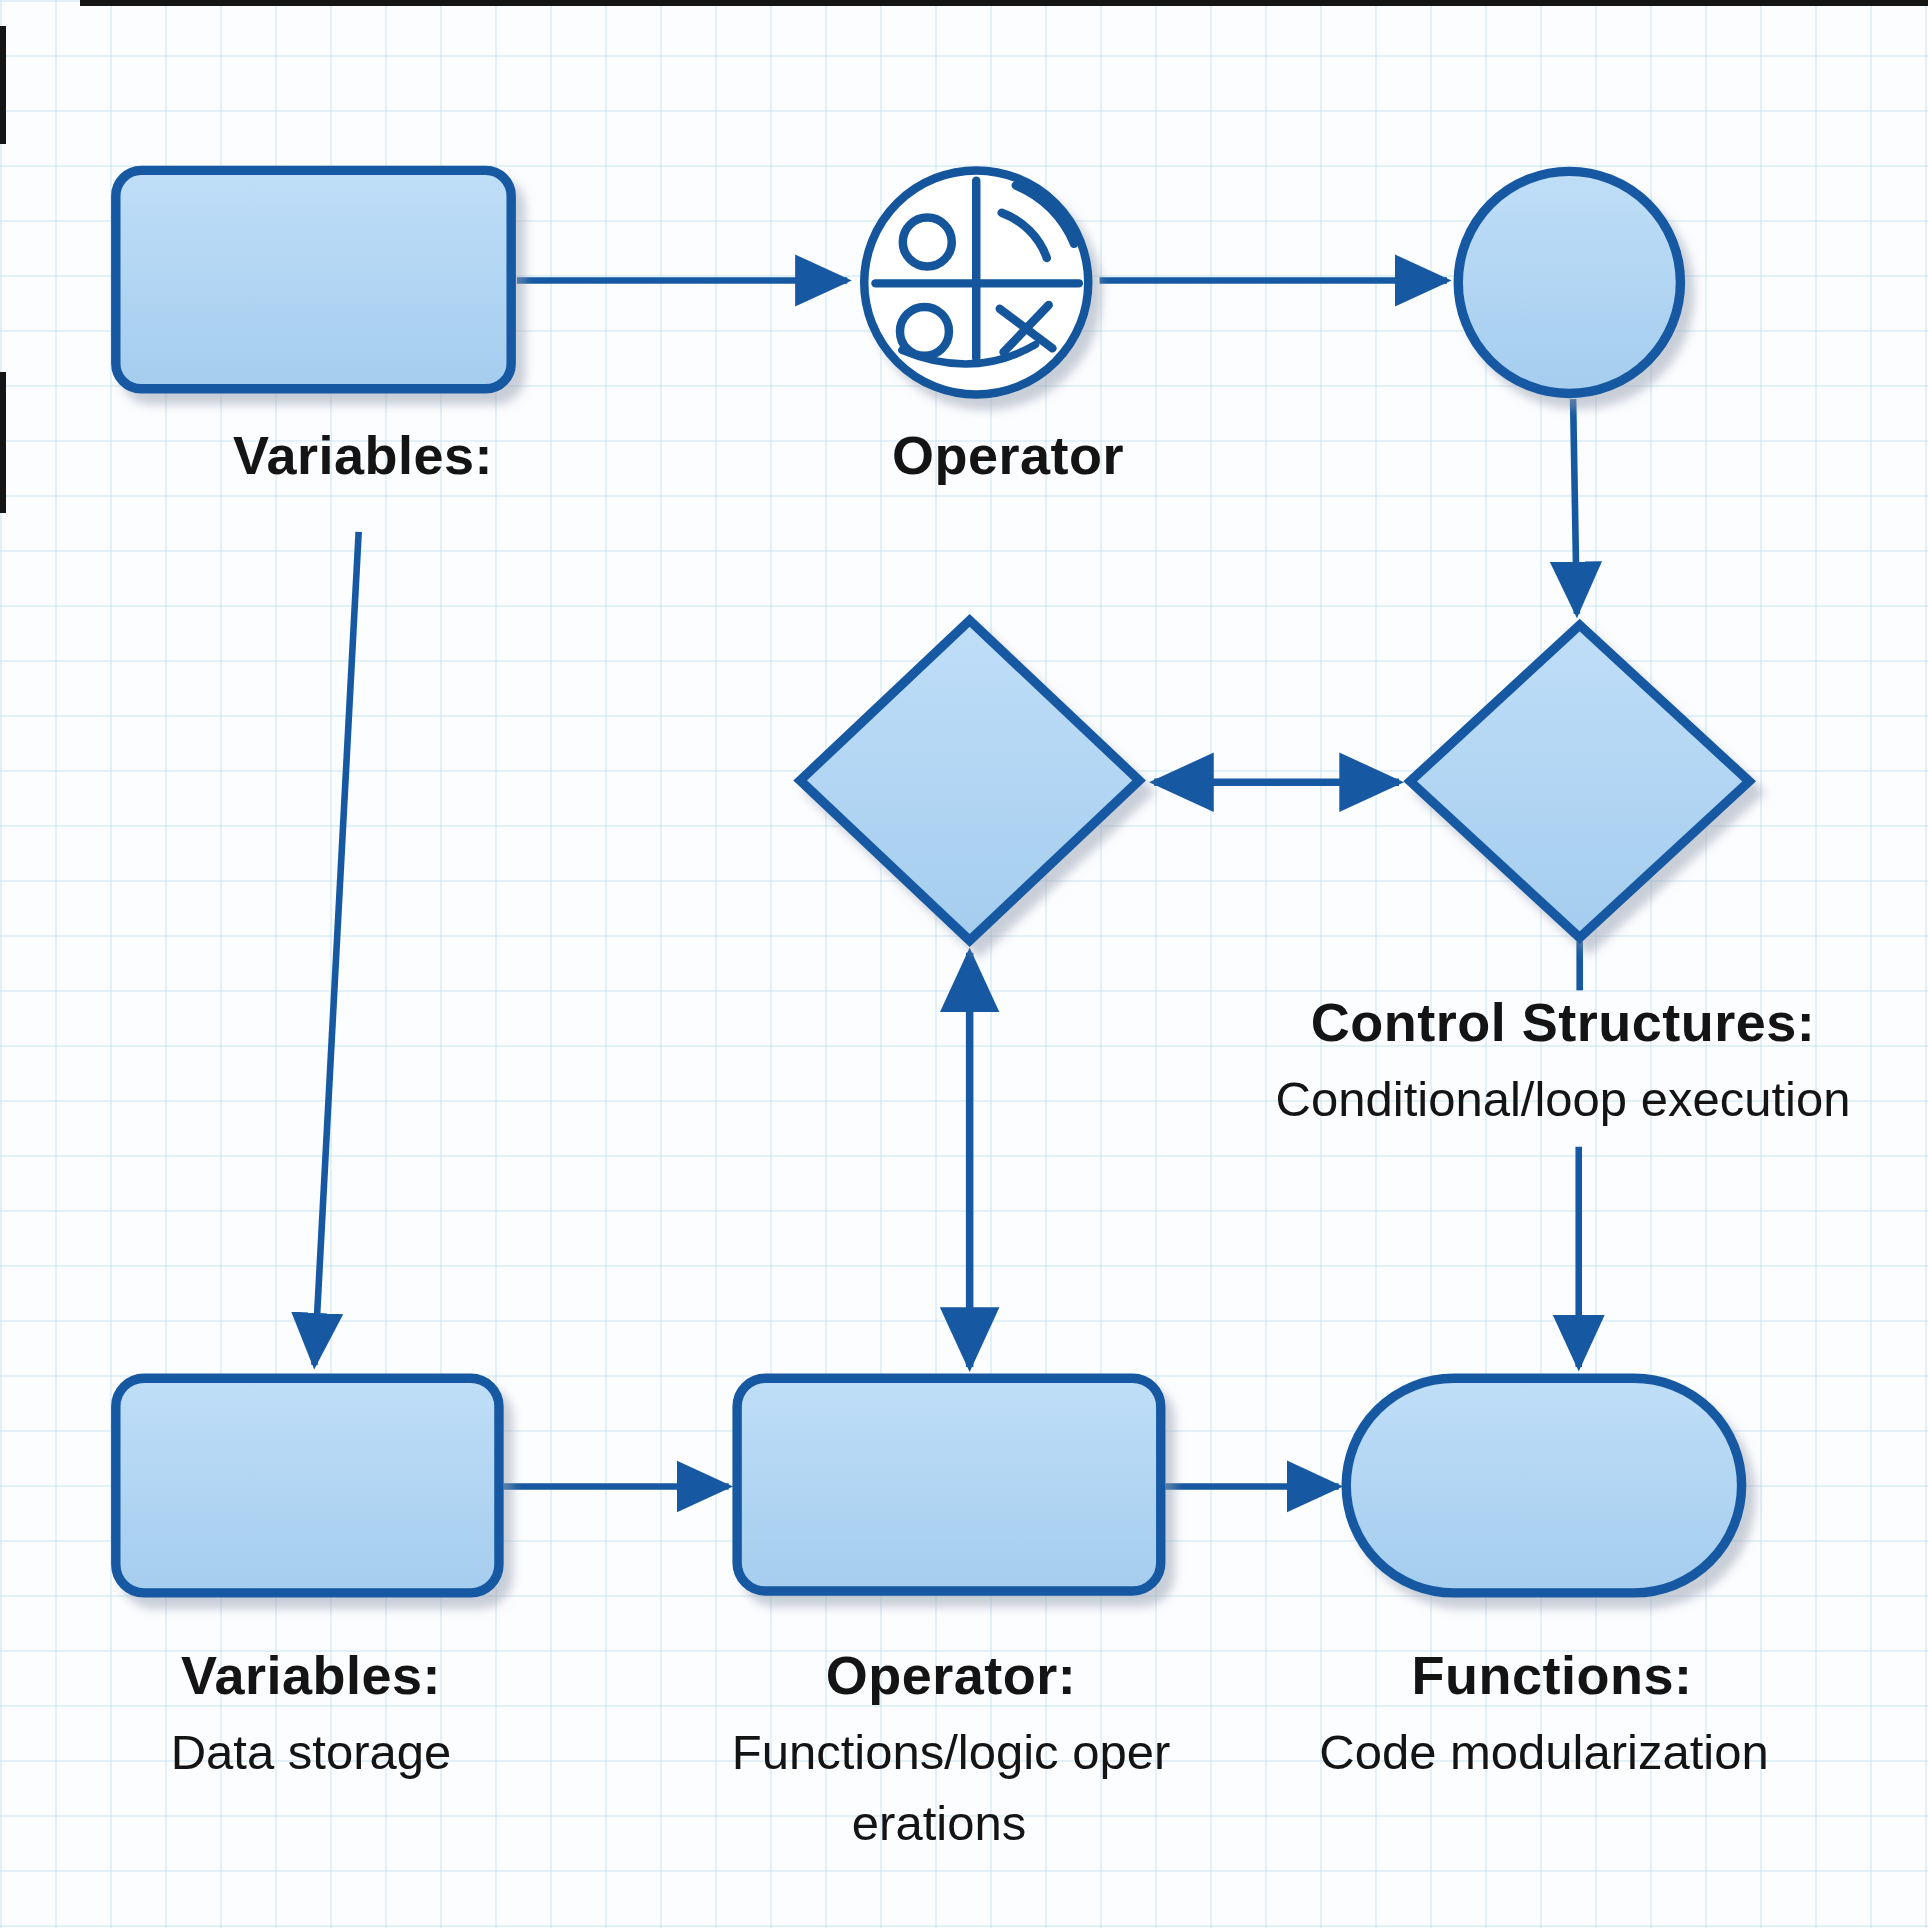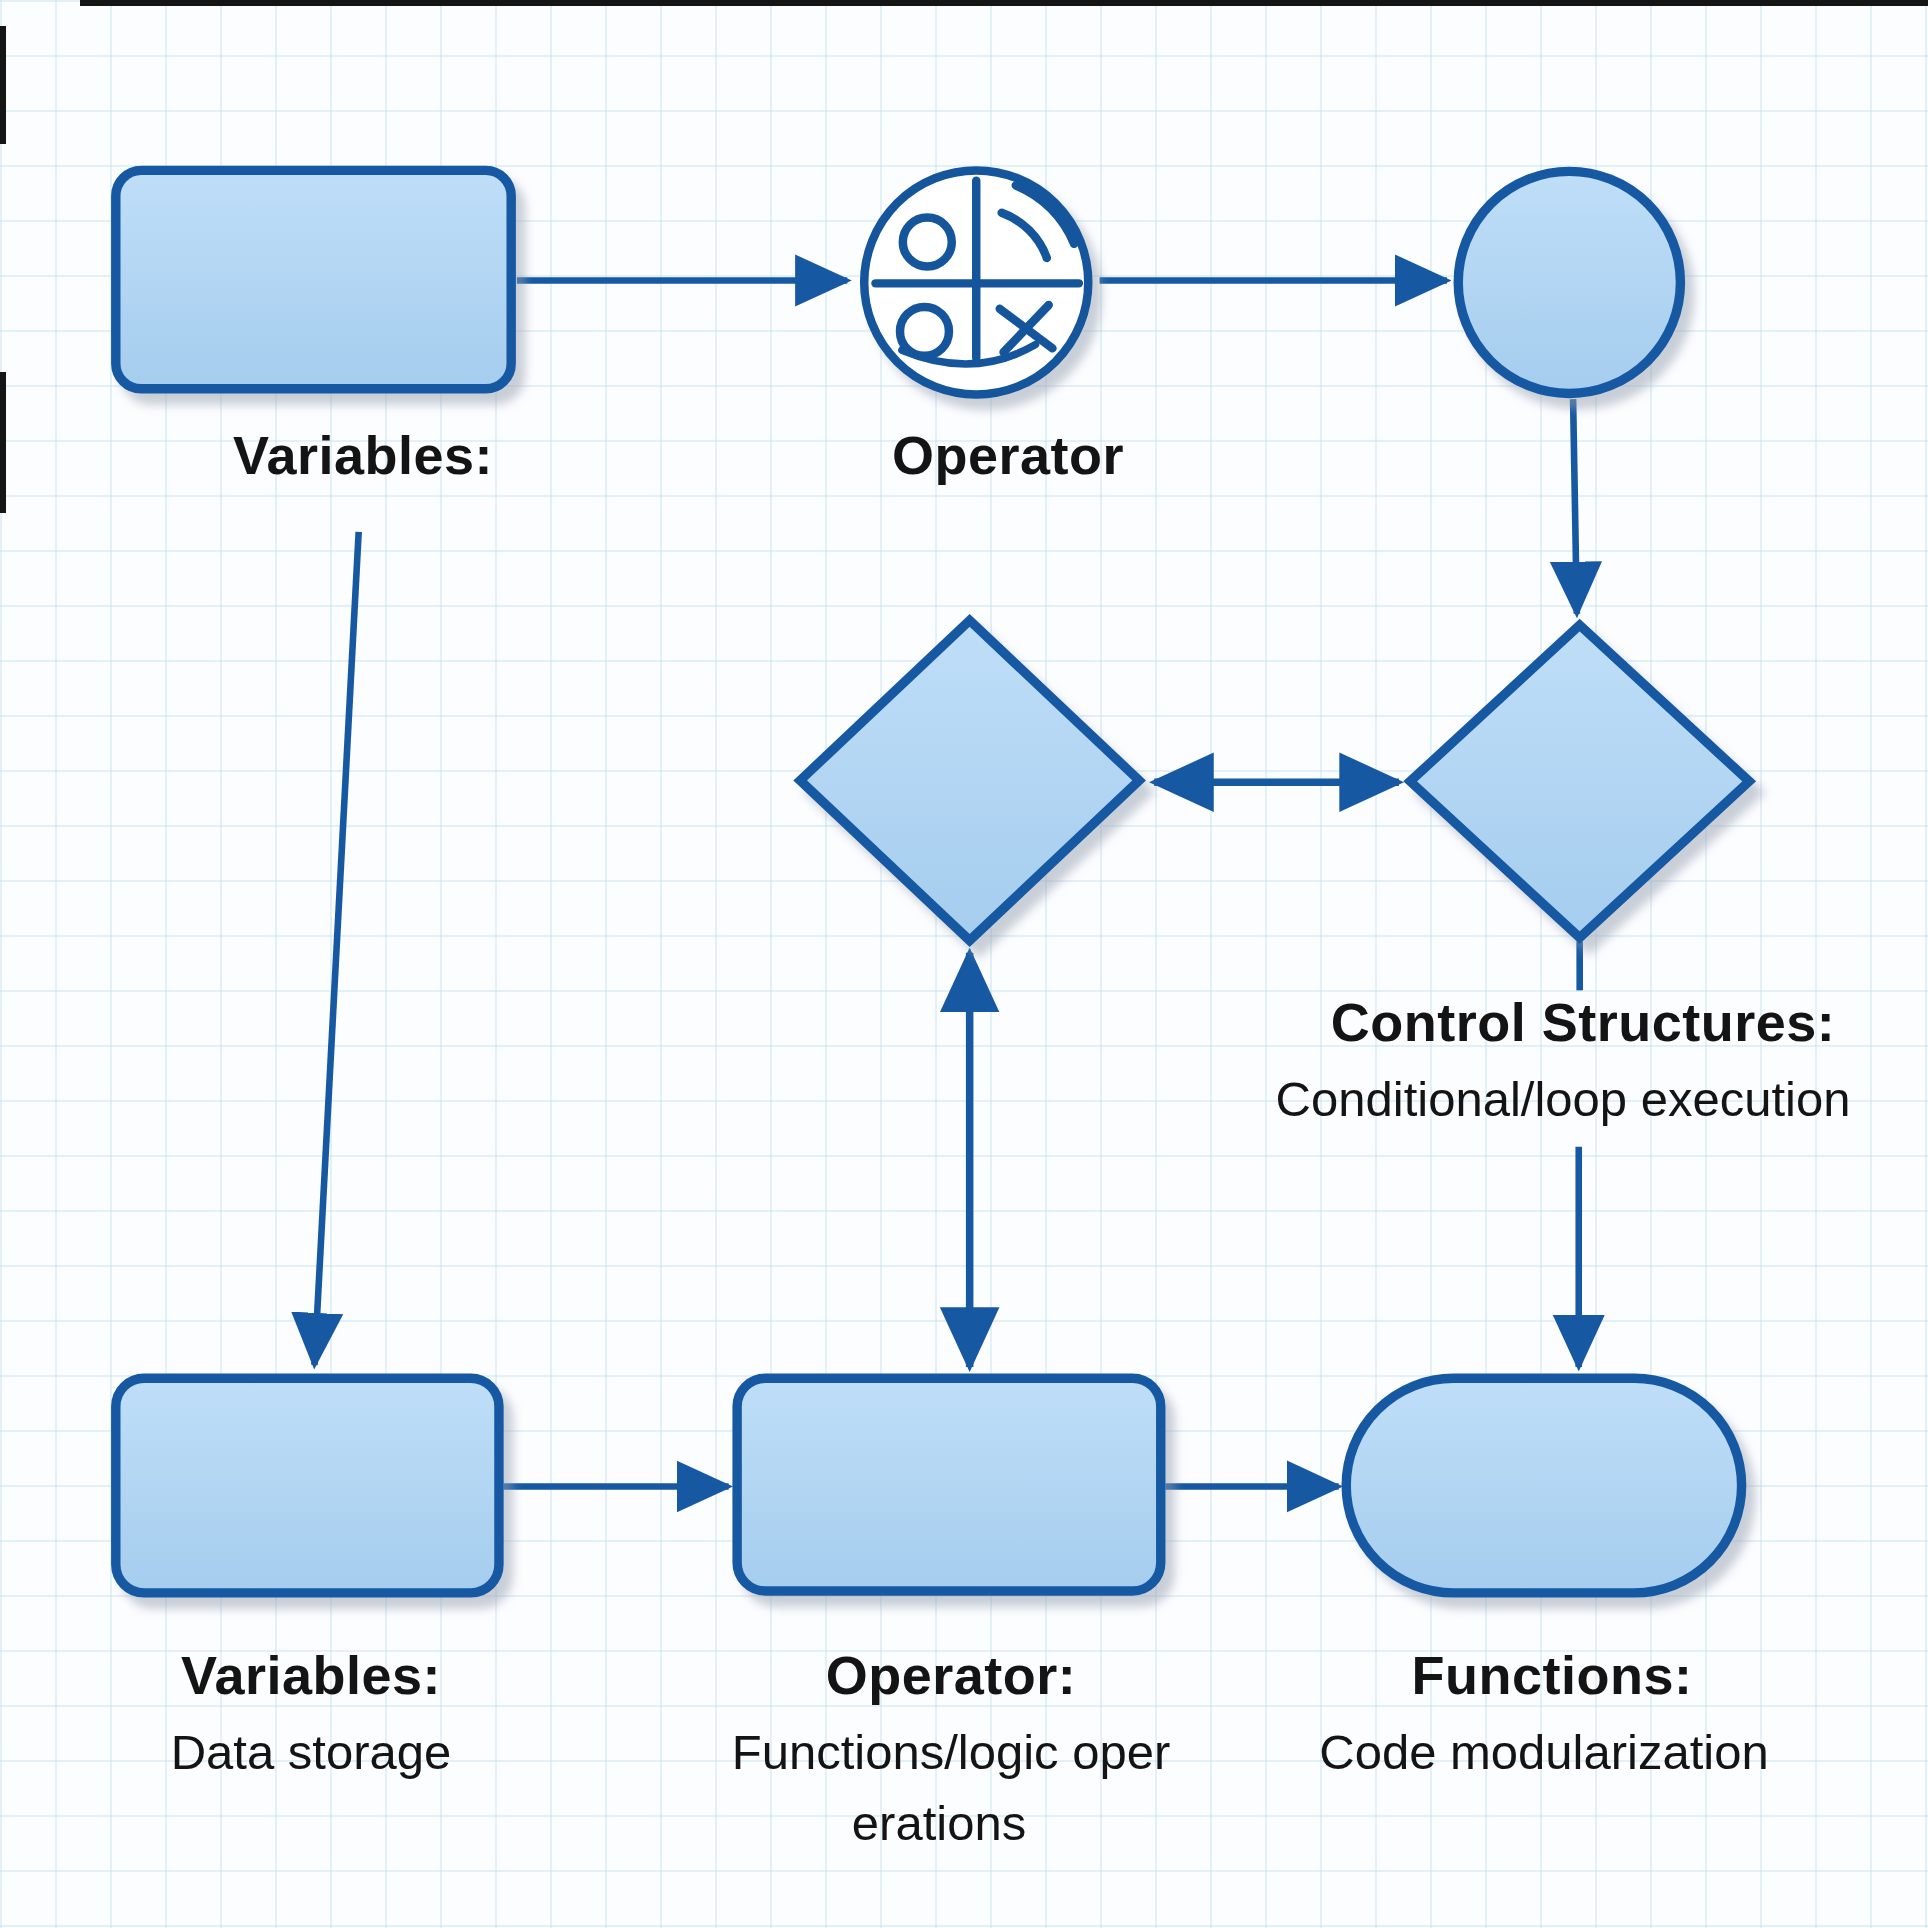--- a/index.html
+++ b/index.html
@@ -83,21 +83,21 @@
 
     <rect class="node-shape" x="783" y="1464" width="450" height="226" rx="30" fill="url(#fillBlue)" stroke="#1659a2" stroke-width="10"></rect>
 
     <rect class="node-shape" x="1430" y="1464" width="420" height="228" rx="114" fill="url(#fillBlue)" stroke="#1659a2" stroke-width="10"></rect>
   </svg>
 
   <div class="label bold" style="left:363px;top:426px;">Variables:</div>
 
   <div class="label bold" style="left:976px;top:426px;margin-left:32px;">Operator</div>
 
-  <div class="label bold" style="left:1563px;top:993px;margin-left:20px;">Control Structures:</div>
+  <div class="label bold" style="left:1563px;top:993px;">Control Structures:</div>
   <div class="label reg" style="left:1563px;top:1073px;">Conditional/loop execution</div>
 
   <div class="label bold" style="left:311px;top:1646px;">Variables:</div>
   <div class="label reg" style="left:311px;top:1726px;">Data storage</div>
 
   <div class="label bold" style="left:951px;top:1646px;">Operator:</div>
   <div class="label reg" style="left:951px;top:1726px;">Functions/logic oper</div>
   <div class="label reg" style="left:939px;top:1797px;">erations</div>
 
   <div class="label bold" style="left:1544px;top:1646px;margin-left:8px;">Functions:</div>

